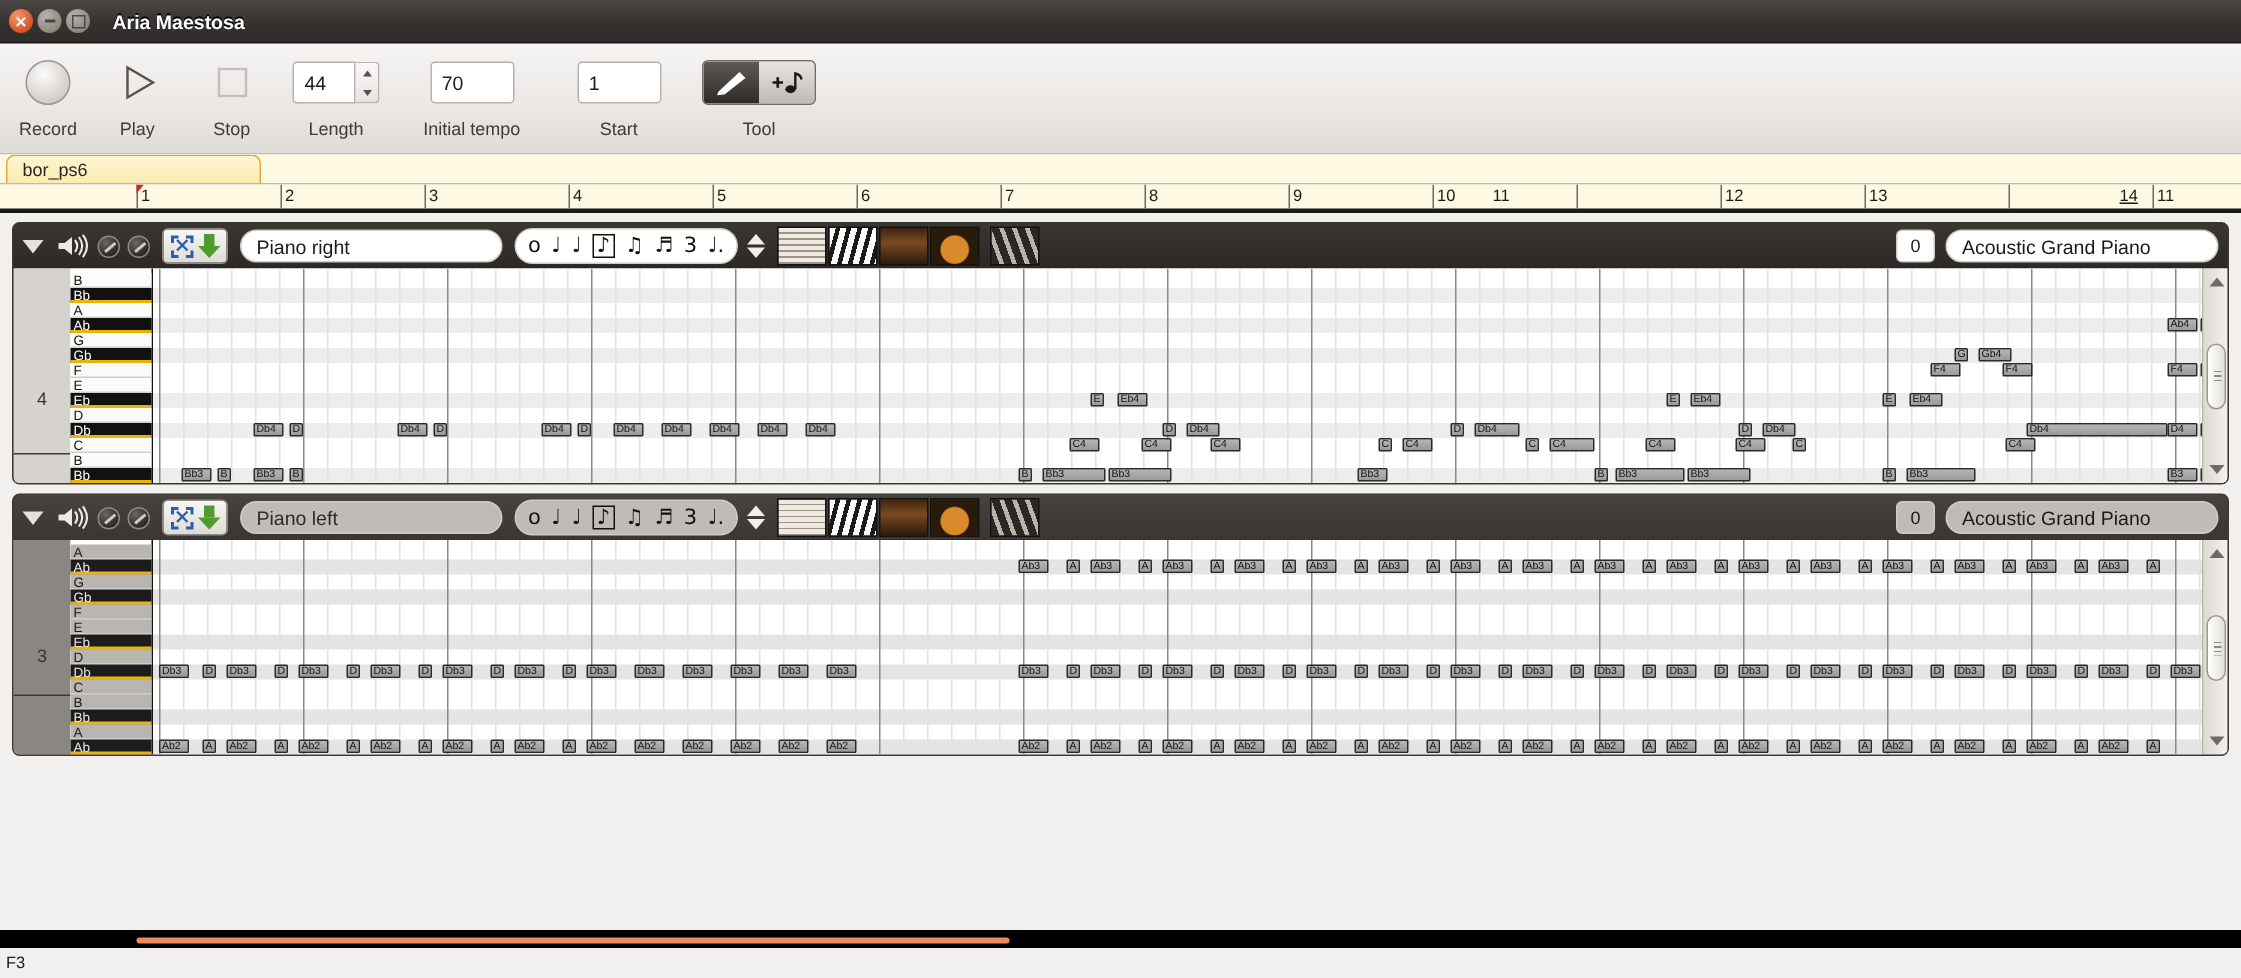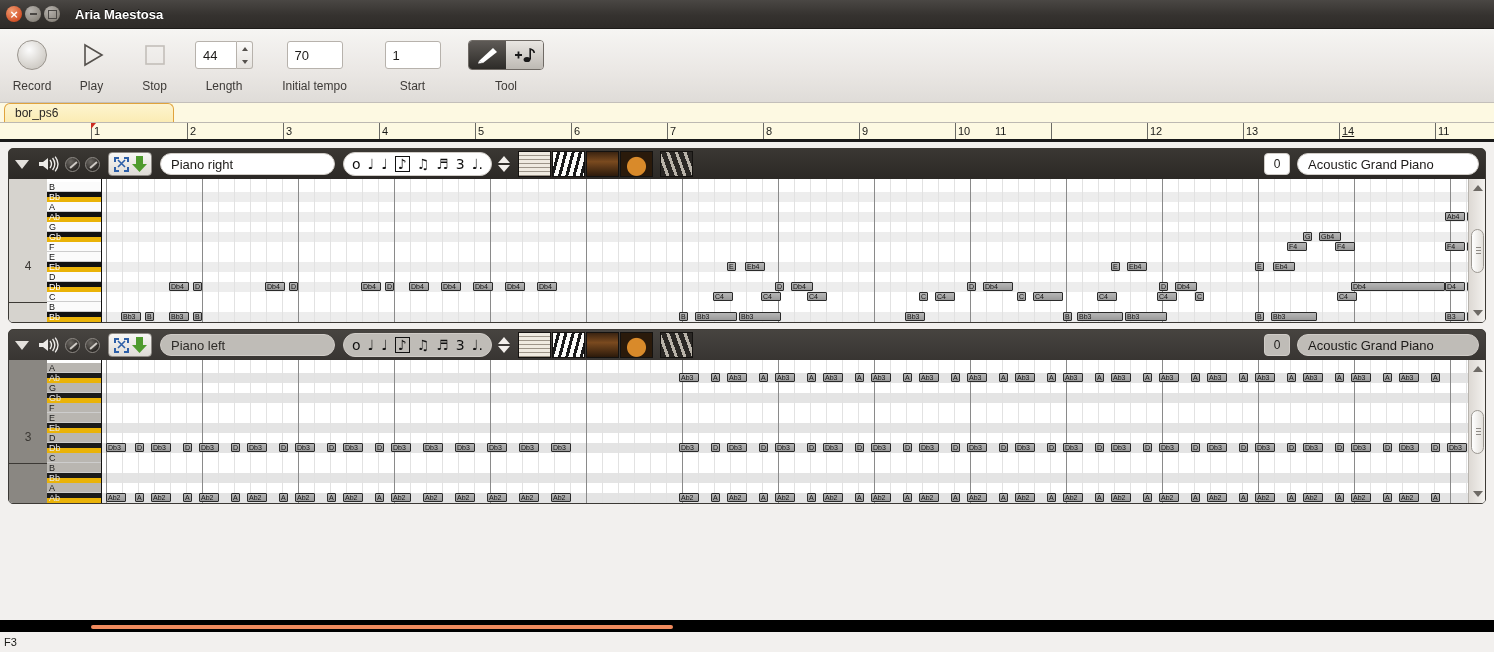--- a/index.html
+++ b/index.html
@@ -177,21 +177,21 @@
   .tbody { height: 143px; display: flex; position: relative; background:#fff; }
   .octcol { width: 38px; background: #d6d3ce; position: relative; }
   .track.inactive .octcol { background: #8a8782; }
   .octlabel { position:absolute; font-size:12px; color:#3a3733; width:100%; text-align:center; }
   .octdiv { position:absolute; left:0; right:0; height:1px; background:#3c3935; }
   .keycol { width: 55px; position: relative; background:#fff; border-right:1px solid #111; }
   .key { position:absolute; left:0; width:100%; height:10px;
          font-size: 9px; line-height: 10px; padding-left: 2px;
          font-family: "Liberation Sans", sans-serif; }
   .key.wht { background:#fbfbfb; color:#121212; border-bottom:1px solid #cdcdcd;}
-  .key.blk { background:#111111; color:#ffffff; border-bottom:5px solid #eab308;}
+  .key.blk { background:#111111; color:#ffffff; border-bottom:2px solid #eab308;}
   .track.inactive .key.wht { background:#b9b6b1; color:#1b1b1b; }
   .track.inactive .key.blk { background:#1c1c1c; color:#e6e6e6; }
   .grid { flex: 1; position: relative; overflow: hidden; background:#ffffff; }
   .rowband { position:absolute; left:0; right:0; height:10px; }
   .rowband.sh { background: #ededed; }
   .track.inactive .rowband.sh { background:#e4e4e4; }
   .vline { position:absolute; top:0; bottom:0; width:1px; background:#e2e2e2; }
   .vline.bar { background:#8a8a8a; }
   .note {
     position: absolute; height: 9px;
@@ -340,21 +340,21 @@
     <div class="mnum" style="left: 859px;">9</div>
     <div class="mtick" style="left: 955px;"></div>
     <div class="mnum" style="left: 955px;">10</div>
     <div class="mtick" style="left: 1051px;"></div>
     <div class="mnum" style="left: 992px;">11</div>
     <div class="mtick" style="left: 1147px;"></div>
     <div class="mnum" style="left: 1147px;">12</div>
     <div class="mtick" style="left: 1243px;"></div>
     <div class="mnum" style="left: 1243px;">13</div>
     <div class="mtick" style="left: 1339px;"></div>
-    <div class="mnum" style="left: 1339px; text-decoration: underline;">14</div>
+    <div class="mnum" style="left: 1410px; text-decoration: underline;">14</div>
     <div class="mtick" style="left: 1435px;"></div>
     <div class="mnum" style="left: 1435px;">11</div>
     <div id="playhead" style="left: 91px;"></div>
   </div>
 
 <div id="tracks-container">
     <div class="track">
       <div class="thead">
         <div class="collapse-ar"></div>
         <div class="hicon">

